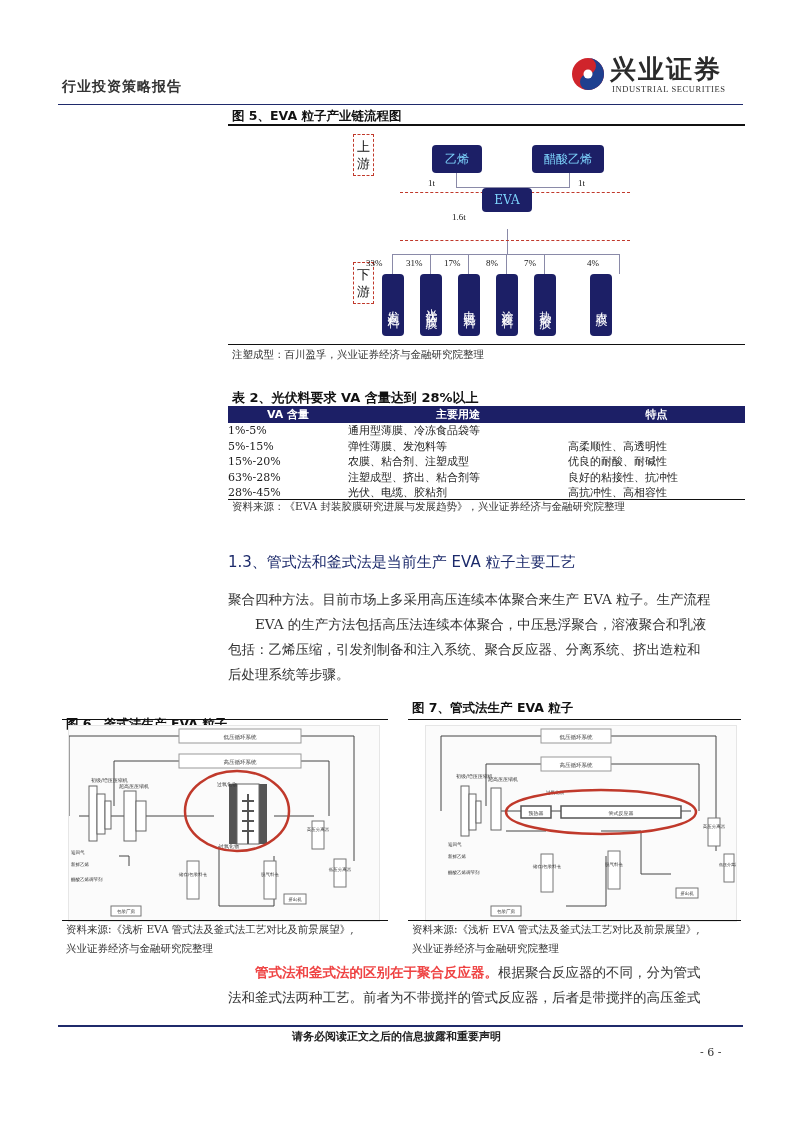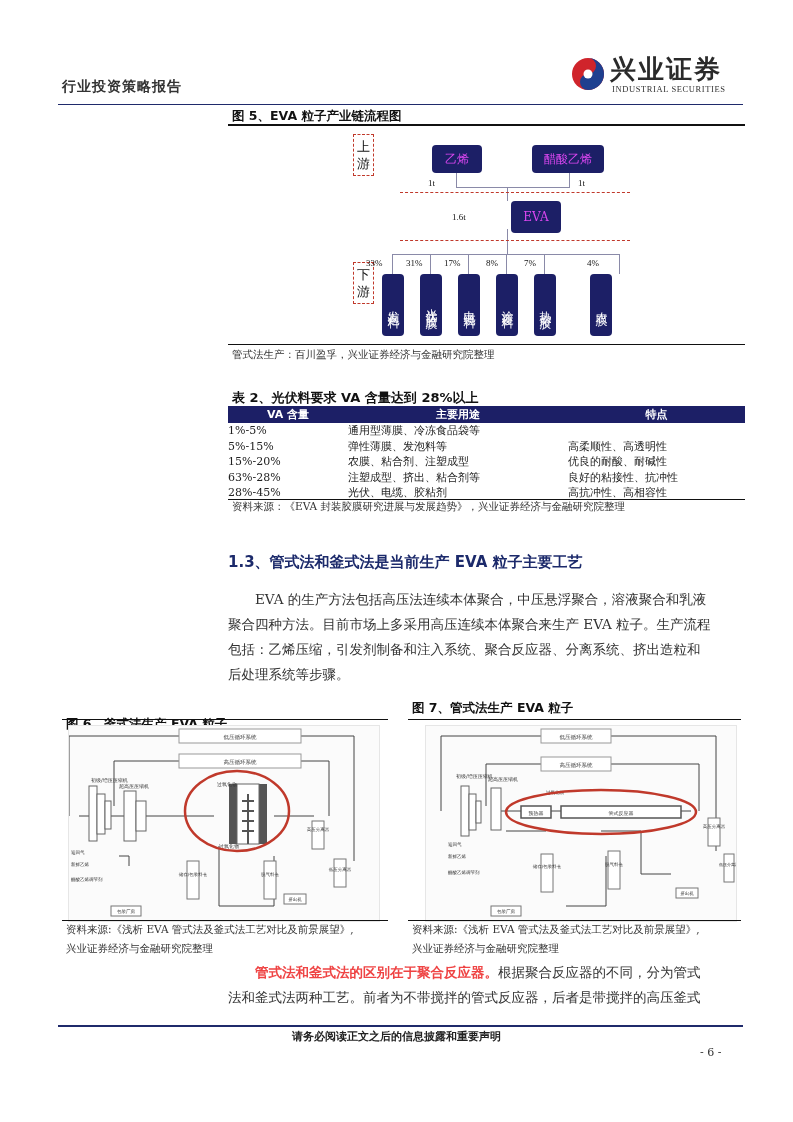--- a/index.html
+++ b/index.html
@@ -6,31 +6,31 @@
   body { width:793px; height:1122px; position:relative; overflow:hidden;
          font-family:"DejaVu Serif", "Liberation Serif", serif; color:#222; }
   .abs { position:absolute; }
   .hdr-title { left:62px; top:78px; font-size:14px; font-weight:bold; color:#333; letter-spacing:1px; font-family:"DejaVu Sans", sans-serif; }
   .logo { left:570px; top:52px; width:170px; height:48px; }
   .logo-cn { position:absolute; left:40px; top:0px; font-size:26px; font-weight:bold; color:#2a2a2a; letter-spacing:2px; font-family:"DejaVu Serif", serif;}
   .logo-en { position:absolute; left:42px; top:32px; font-size:8.5px; color:#333; letter-spacing:0.6px; font-family:"Liberation Serif", serif;}
   .hr-top { left:58px; top:104px; width:685px; height:1px; background:#1f2a6b; }
   .fig-title { font-size:12.5px; font-weight:bold; color:#111; font-family:"DejaVu Sans", sans-serif; }
   .rule { height:1.5px; background:#111; }
-  .navy-box { background:#1c1f66; color:#d946ef; border-radius:4px; display:flex; align-items:center; justify-content:center; font-size:12px; }
+  .navy-box { background:#1c1f66; color:#7dd3fc; border-radius:4px; display:flex; align-items:center; justify-content:center; font-size:12px; }
   .vbox { background:#1c1f66; color:#fff; border-radius:4px; writing-mode:vertical-rl; text-orientation:upright; display:flex; align-items:center; justify-content:center; font-size:12px; letter-spacing:3px;}
   .redbox { border:1.5px dashed #c0392b; display:flex; flex-direction:column; align-items:center; justify-content:center; font-size:13px; color:#111; line-height:17px; }
   .dash-h { height:0; border-top:1.5px dashed #c0392b; }
   .line { background:#8a8aa8; }
   .small { font-size:9px; color:#111; font-family:"Liberation Serif", serif; }
   .src { font-size:10.5px; color:#333; }
   table.t2 { border-collapse:collapse; font-size:11px; }
   table.t2 th { background:#1c1f66; color:#fff; font-weight:bold; height:17px; padding:0; font-family:"DejaVu Sans", sans-serif; font-size:11px;}
   table.t2 td { text-align:left; height:15.5px; padding:0; color:#222; }
-  .sec-title { left:228px; top:553px; font-size:15px; font-weight:bold; color:#1c2a6b; font-family:"DejaVu Sans", sans-serif; }
+  .sec-title { left:228px; top:553px; font-size:15px; font-weight:normal; color:#1c2a6b; font-family:"DejaVu Sans", sans-serif; }
   .para { font-size:13.5px; line-height:25px; color:#333; }
   .diag { border:1px solid #e6e6e6; background:#fbfbfb; }
   .footer-rule { left:58px; top:1025px; width:685px; height:2px; background:#1f2a6b; }
   .footer { left:0; width:793px; top:1029px; text-align:center; font-size:11px; font-weight:bold; color:#222; font-family:"DejaVu Sans", sans-serif; }
   .pageno { left:700px; top:1046px; font-size:11px; color:#333; }
 </style>
 </head>
 <body>
 
 <div class="abs hdr-title">行业投资策略报告</div>
@@ -59,21 +59,21 @@
   <div class="abs navy-box" style="left:304px;top:19px;width:72px;height:28px;">醋酸乙烯</div>
 
   <div class="abs line" style="left:228px;top:47px;width:1px;height:14px;"></div>
   <div class="abs line" style="left:341px;top:47px;width:1px;height:14px;"></div>
   <div class="abs line" style="left:228px;top:61px;width:114px;height:1px;"></div>
   <div class="abs line" style="left:279px;top:61px;width:1px;height:14px;"></div>
   <div class="abs small" style="left:200px;top:52px;">1t</div>
   <div class="abs small" style="left:350px;top:52px;">1t</div>
   <div class="abs dash-h" style="left:172px;top:66px;width:230px;"></div>
 
-  <div class="abs navy-box" style="left:254px;top:75px;width:50px;height:32px;margin-left:29px;">EVA</div>
+  <div class="abs navy-box" style="left:254px;top:62px;width:50px;height:24px;">EVA</div>
   <div class="abs small" style="left:224px;top:86px;">1.6t</div>
   <div class="abs line" style="left:279px;top:103px;width:1px;height:25px;"></div>
   <div class="abs dash-h" style="left:172px;top:114px;width:230px;"></div>
   <div class="abs line" style="left:164px;top:128px;width:227px;height:1px;"></div>
 
   <div class="abs redbox" style="left:125px;top:136px;width:19px;height:40px;">
     <span>下</span>
     <span>游</span>
   </div>
 
@@ -102,21 +102,21 @@
     <div class="abs small" style="left:-20px;top:4px;">7%</div>
     <div class="abs vbox" style="left:-10px;top:20px;width:22px;height:62px;">热熔胶</div>
   </div>
   <div class="abs" style="left:391px;top:128px;">
     <div class="abs line" style="left:0;top:0;width:1px;height:20px;"></div>
     <div class="abs small" style="left:-32px;top:4px;">4%</div>
     <div class="abs vbox" style="left:-29px;top:20px;width:22px;height:62px;">农膜</div>
   </div>
 </div>
 <div class="abs rule" style="left:228px;top:344px;width:517px;height:1px;"></div>
-<div class="abs src" style="left:232px;top:348px;">管式法生产：百川盈孚，兴业证券经济与金融研究院整理</div>
+<div class="abs src" style="left:232px;top:348px;">注塑成型：百川盈孚，兴业证券经济与金融研究院整理</div>
 
 <div class="abs fig-title" style="left:232px;top:389px;font-size:13px;">表 2、光伏料要求 VA 含量达到 28%以上</div>
 <table class="abs t2" style="left:228px;top:406px;width:517px;">
   <thead>
     <tr>
       <th style="width:120px;">VA 含量</th>
       <th style="width:220px;">主要用途</th>
       <th>特点</th>
     </tr>
   </thead>
@@ -146,22 +146,22 @@
       <td>光伏、电缆、胶粘剂</td>
       <td>高抗冲性、高相容性</td>
     </tr>
   </tbody>
 </table>
 <div class="abs rule" style="left:228px;top:499px;width:517px;height:1px;"></div>
 <div class="abs src" style="left:232px;top:500px;">资料来源：《EVA 封装胶膜研究进展与发展趋势》，兴业证券经济与金融研究院整理</div>
 
 <div class="abs sec-title">1.3、管式法和釜式法是当前生产 EVA 粒子主要工艺</div>
 <div class="abs para" style="left:228px;top:587px;width:520px;">
+  <div>聚合四种方法。目前市场上多采用高压连续本体聚合来生产 EVA 粒子。生产流程</div>
   <div style="text-indent:27px;">EVA 的生产方法包括高压法连续本体聚合，中压悬浮聚合，溶液聚合和乳液</div>
-  <div>聚合四种方法。目前市场上多采用高压连续本体聚合来生产 EVA 粒子。生产流程</div>
   <div>包括：乙烯压缩，引发剂制备和注入系统、聚合反应器、分离系统、挤出造粒和</div>
   <div>后处理系统等步骤。</div>
 </div>
 
 <div class="abs fig-title" style="left:66px;top:700px;margin-top:16px;">图 6、釜式法生产 EVA 粒子</div>
 <div class="abs rule" style="left:62px;top:719px;width:326px;height:1px;"></div>
 <div class="abs diag" style="left:68px;top:725px;width:310px;height:195px;">
   <svg width="310" height="195" viewBox="0 0 310 195" style="font-family:'DejaVu Sans',sans-serif;">
     <g stroke="#444" stroke-width="1" fill="none">
       <polyline points="0,90 0,10 110,10"></polyline>

